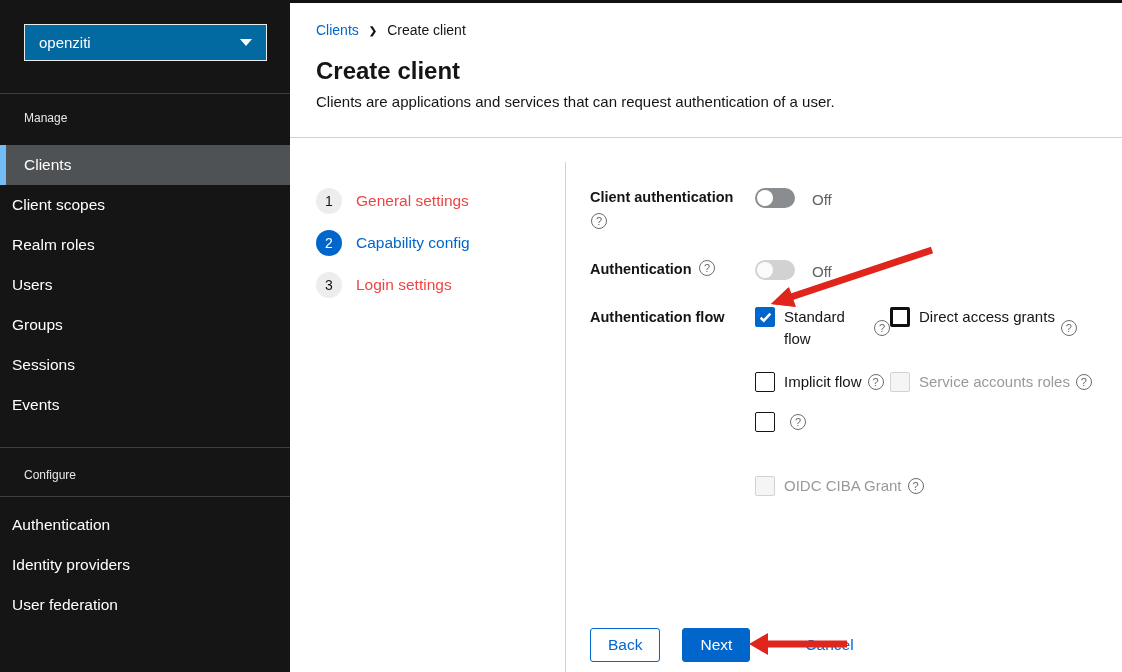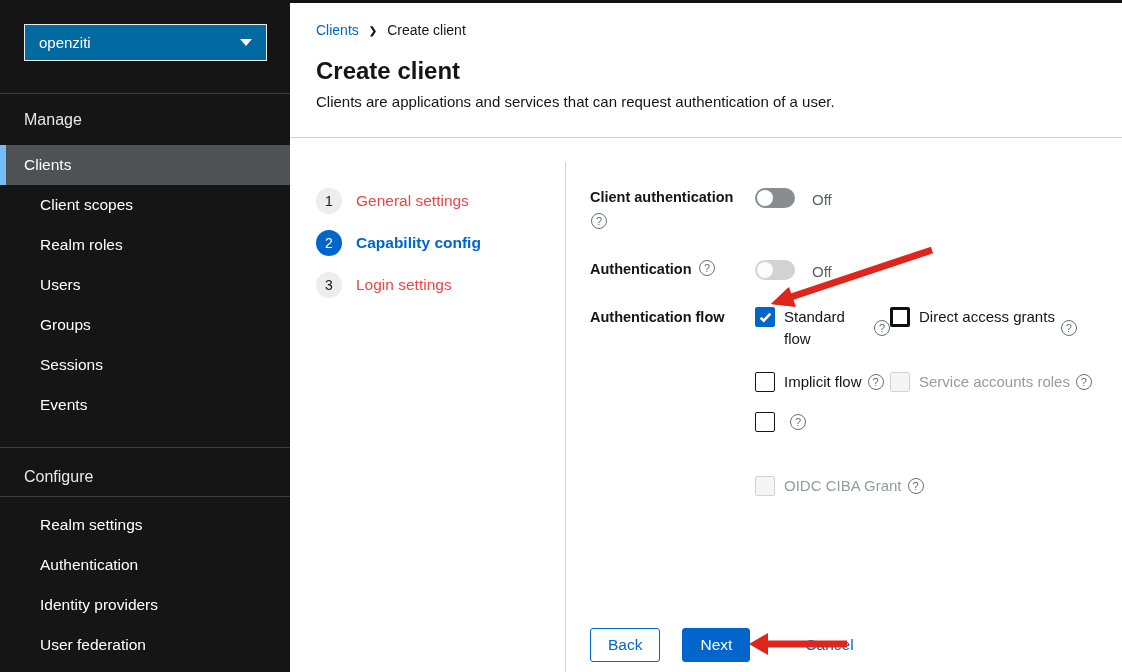--- a/index.html
+++ b/index.html
@@ -7,43 +7,43 @@
   #app { position:relative; width:1122px; height:672px; overflow:hidden; background:#fff; }
 
   
   .sidebar { position:absolute; left:0; top:0; width:290px; height:672px; background:#151515; }
   .realm-box { position:absolute; left:24px; top:24px; width:243px; height:37px;
     background:#0369a1; border:1px solid #ececec; display:flex; align-items:center;
     padding:0 14px; cursor:pointer; }
   .realm-box .realm-name { color:#fff; font-size:15px; flex:1; }
   .caret-down { width:0; height:0; border-left:6px solid transparent; border-right:6px solid transparent; border-top:7px solid #fff; }
   .side-divider { position:absolute; left:0; width:290px; height:1px; background:#3c3f42; }
-  .section-title { position:absolute; left:24px; color:#e8e8e8; font-size:16px; }
+  .section-title { position:absolute; left:24px; color:#e8e8e8; font-size:12px; }
   .nav-list { position:absolute; left:0; width:290px; list-style:none; }
-  .nav-item { height:40px; line-height:40px; padding-left:40px; color:#fff; font-size:15.5px; cursor:pointer; }
+  .nav-item { height:40px; line-height:40px; padding-left:12px; color:#fff; font-size:15.5px; cursor:pointer; }
   .nav-item.selected { background:#4f5255; border-left:6px solid #73bcf7; padding-left:18px; }
 
   
   .content { position:absolute; left:290px; top:0; width:832px; height:672px; background:#fff; border-top:3px solid #111; }
   .breadcrumb { position:absolute; left:26px; top:19px; font-size:14px; display:flex; align-items:center; }
   .breadcrumb .crumb-link { color:#0066cc; text-decoration:none; cursor:pointer; }
   .breadcrumb .crumb-sep { font-size:10px; color:#151515; margin:0 10px; font-weight:bold; }
   .breadcrumb .crumb-current { color:#151515; }
   .page-title { position:absolute; left:26px; top:54px; font-size:24px; font-weight:600; color:#151515; }
   .page-subtitle { position:absolute; left:26px; top:90px; font-size:15px; color:#151515; }
   .header-divider { position:absolute; left:0; top:134px; width:832px; height:1px; background:#d2d2d2; }
 
   
   .steps { position:absolute; left:26px; top:185px; display:flex; flex-direction:column; gap:16px; }
   .step { display:flex; align-items:center; gap:14px; cursor:pointer; }
   .step-circle { width:26px; height:26px; border-radius:50%; background:#ededed; color:#151515;
     font-size:14px; display:flex; align-items:center; justify-content:center; }
   .step-label { font-size:15.5px; color:#ef4444; }
   .step.active .step-circle { background:#0066cc; color:#fff; }
-  .step.active .step-label { color:#0066cc;font-weight:bold; }
+  .step.active .step-label { color:#0066cc; }
   .v-divider { position:absolute; left:275px; top:159px; width:1px; height:513px; background:#d2d2d2; }
 
   
   .flabel { position:absolute; font-size:14.5px; font-weight:700; color:#151515; }
   .hicon { display:inline-flex; width:16px; height:16px; border:1px solid #6a6e73; border-radius:50%;
     color:#6a6e73; font-size:11px; align-items:center; justify-content:center; cursor:pointer; flex:none; }
   .hicon.abs { position:absolute; }
 
   .toggle { position:absolute; width:40px; height:20px; border-radius:10px; cursor:pointer; }
   .toggle .knob { position:absolute; left:2px; top:2px; width:16px; height:16px; border-radius:50%; background:#fff; }
@@ -96,21 +96,20 @@
       <li class="nav-item">Realm roles</li>
       <li class="nav-item">Users</li>
       <li class="nav-item">Groups</li>
       <li class="nav-item">Sessions</li>
       <li class="nav-item">Events</li>
     </ul>
     <div class="side-divider" style="top:447px;"></div>
     <div class="section-title" style="top:468px;">Configure</div>
     <div class="side-divider" style="top:496px;"></div>
     <ul class="nav-list" style="top:505px;">
-      <li class="nav-item">Realm settings</li>
       <li class="nav-item">Authentication</li>
       <li class="nav-item">Identity providers</li>
       <li class="nav-item">User federation</li>
     </ul>
   </div>
 
   <div class="content">
 
     <div class="breadcrumb">
       <a class="crumb-link">Clients</a>

